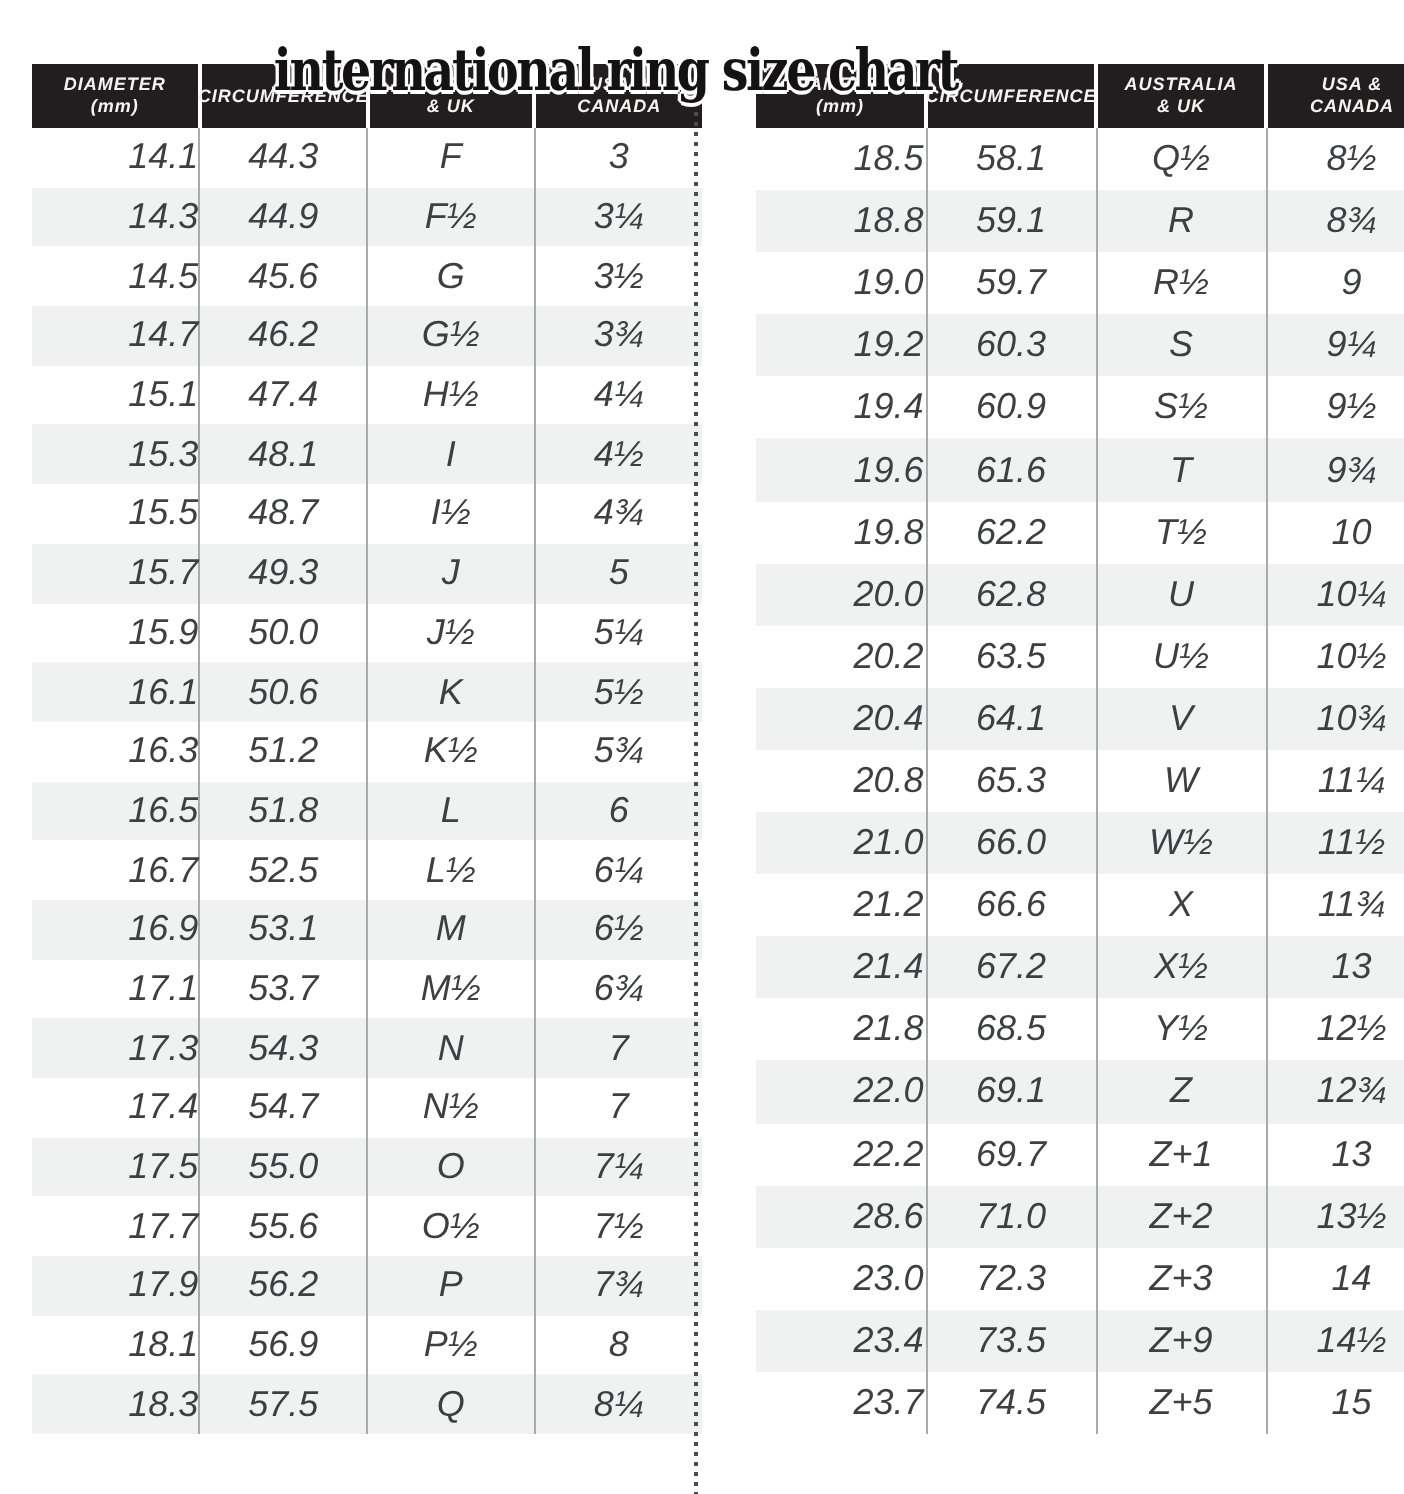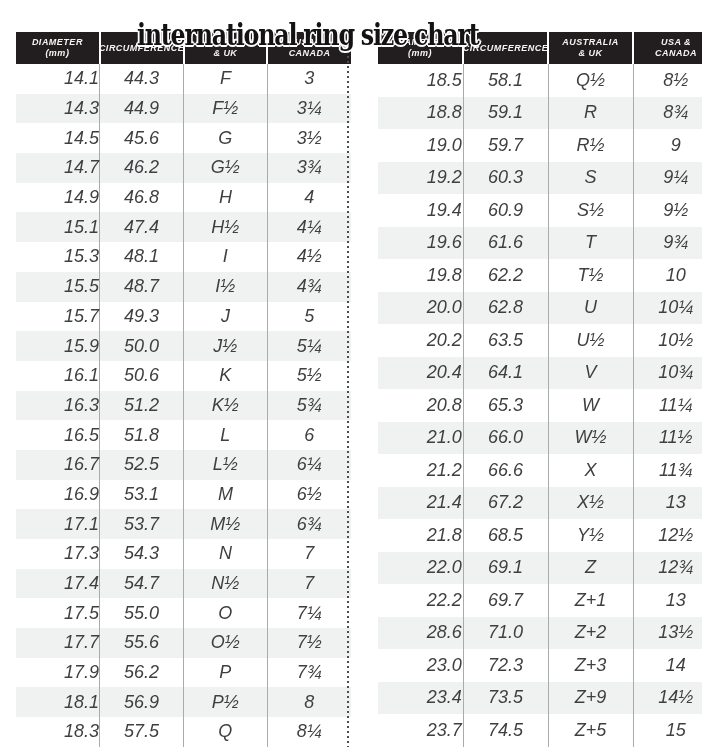--- a/index.html
+++ b/index.html
@@ -134,26 +134,20 @@
           <td>G</td>
           <td>3½</td>
         </tr>
         <tr>
           <td>14.7</td>
           <td>46.2</td>
           <td>G½</td>
           <td>3¾</td>
         </tr>
         <tr>
-          <td>14.9</td>
-          <td>46.8</td>
-          <td>H</td>
-          <td>4</td>
-        </tr>
-        <tr>
           <td>15.1</td>
           <td>47.4</td>
           <td>H½</td>
           <td>4¼</td>
         </tr>
         <tr>
           <td>15.3</td>
           <td>48.1</td>
           <td>I</td>
           <td>4½</td>

